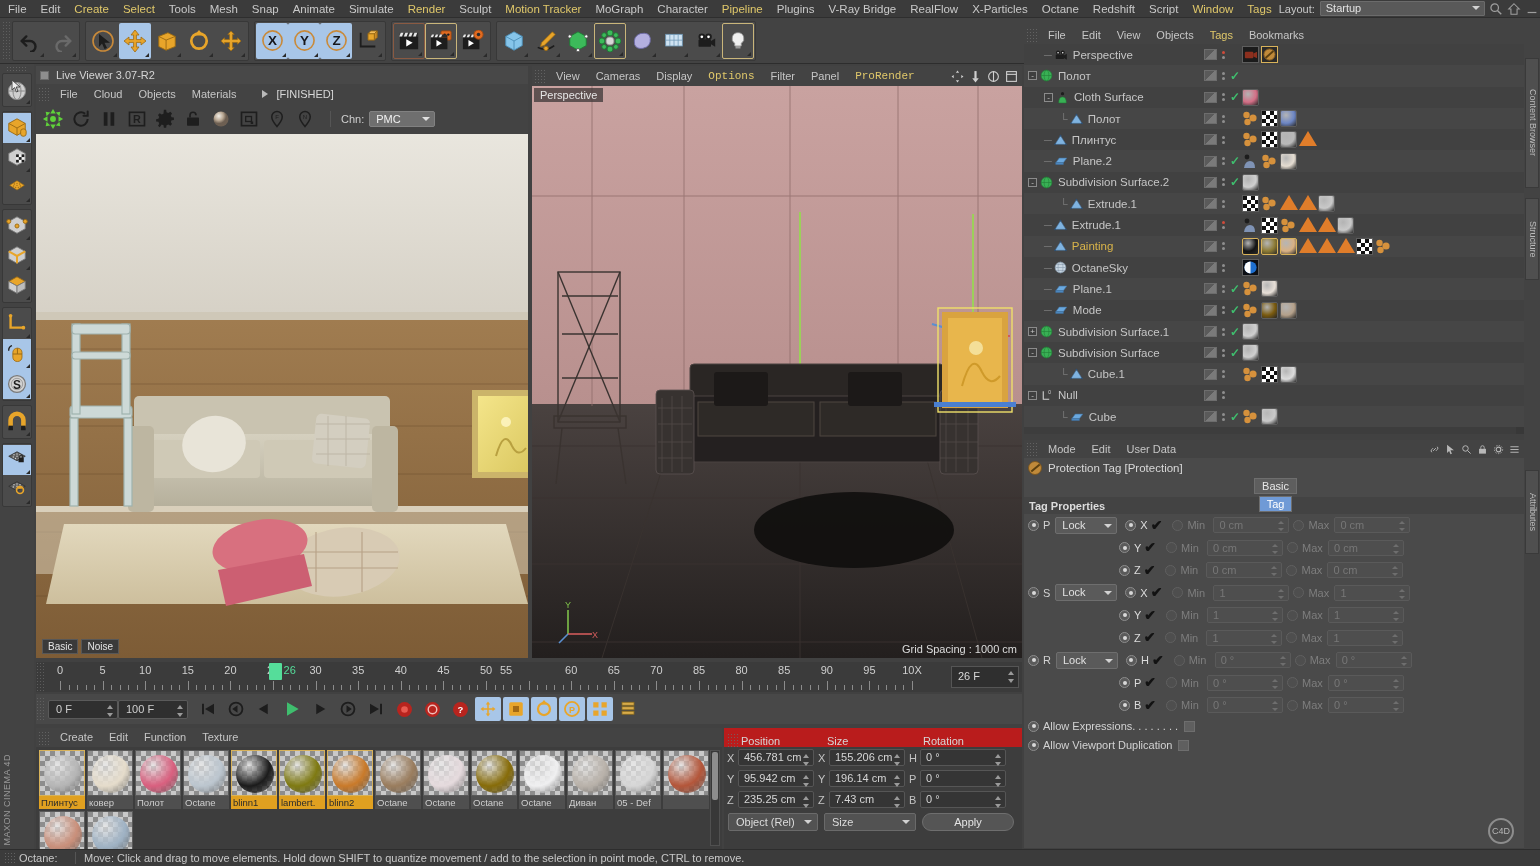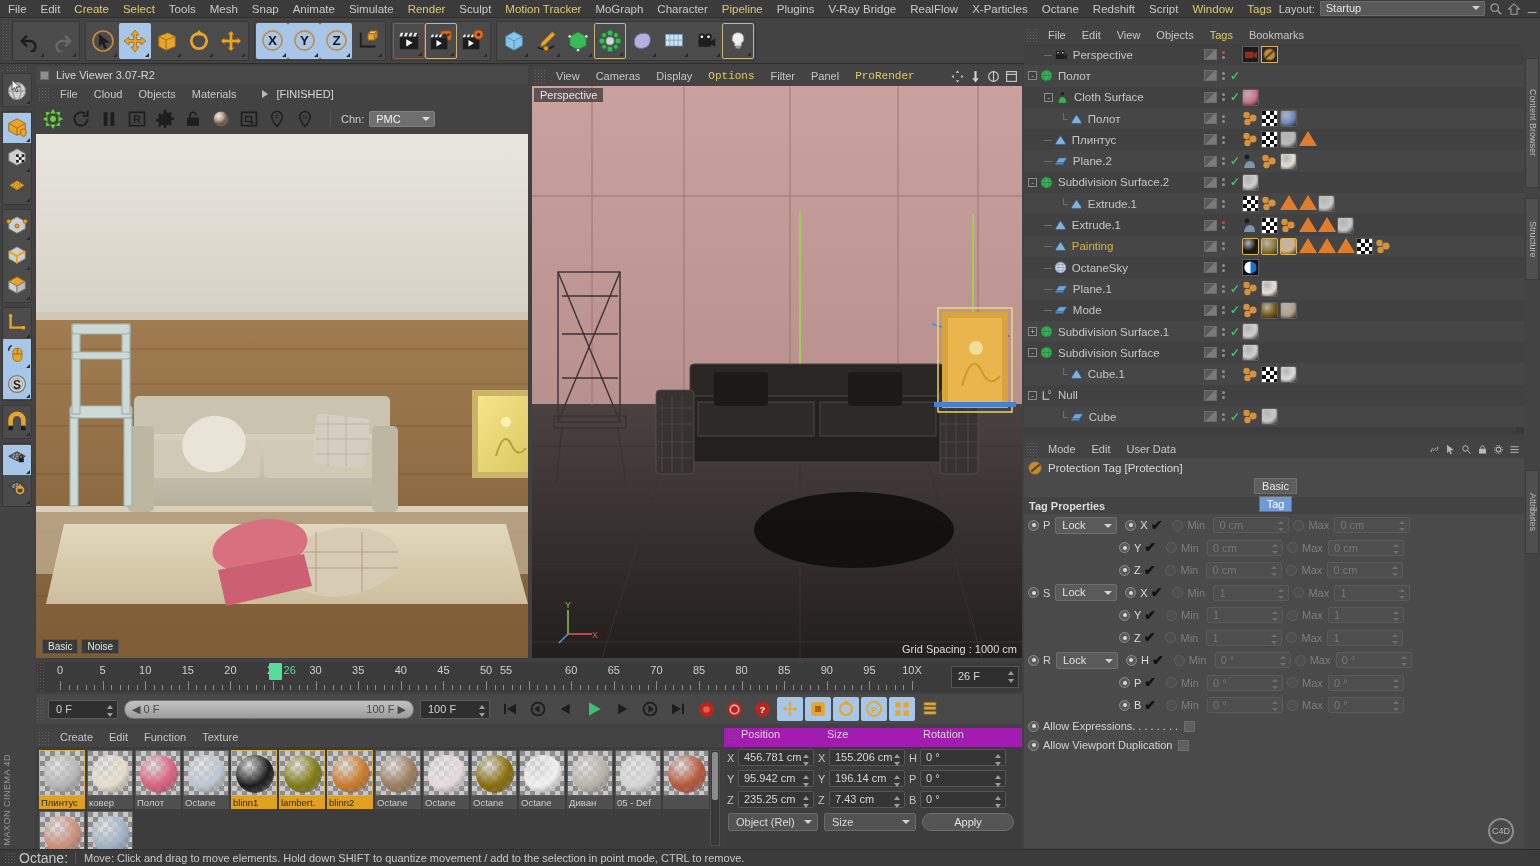--- a/index.html
+++ b/index.html
@@ -155,21 +155,21 @@
   .mat.selected .sw { border: 1px solid #d8b25a; }
   .mat .sph { position: absolute; left: 4px; top: 4px; width: 38px; height: 38px; border-radius: 50%; }
   .mat .nm { font-size: 9.5px; color: #cfcfcf; background: #4f4f4f; text-align: left; padding: 0 2px;
     white-space: nowrap; overflow: hidden; height: 13px; line-height: 13px; }
   .mat.selected .nm { background: #e0a020; color: #2b2b2b; }
   .mm-scroll { position:absolute; right:2px; top:3px; width:10px; height:96px; background:#383838; border:1px solid #505050;}
   .mm-thumb { position:absolute; left:1px; top:1px; width:6px; height:48px; background:#8d8d8d; border-radius:2px;}
 
   
   .coords { position: absolute; left: 724px; top: 728px; width: 298px; height: 121px; background: #3d3d3d; }
-  .co-head { height: 19px; background: #a21caf; display: flex; align-items: flex-start; }
+  .co-head { height: 19px; background: #b91c1c; display: flex; align-items: flex-end; }
   .co-head .grip { width: 11px; height: 14px; background-image: radial-gradient(#6a6a6a 0.6px, transparent 0.7px);
     background-size: 3px 3px; opacity:.8; margin: 0 3px; }
   .co-hl { font-size: 11px; color: #d6d6d6; }
   .co-row { display: flex; align-items: center; height: 21px; padding-left: 3px; }
   .ax { width: 11px; font-size: 11px; color: #c4c4c4; }
   .co-f { width: 76px; height: 17px; background: #353535; border: 1px solid #565656; color: #d6d6d6;
     font-size: 11px; line-height: 15px; padding-left: 5px; position: relative; margin-right: 4px; border-radius: 2px;}
   .co-bot { display: flex; align-items: center; gap: 6px; padding: 3px 4px; }
   .co-sel { height: 18px; background: #525252; border: 1px solid #6a6a6a; border-radius: 2px; color: #dcdcdc;
     font-size: 11px; line-height: 16px; padding-left: 7px; position: relative; }
@@ -249,21 +249,21 @@
   .numf .spin2:after{bottom:0;border-top:3px solid #6e6e6e;}
   .cb-row { display: flex; align-items: center; height: 19px; padding-left: 4px; }
   .cb-lab { font-size: 11px; color: #d2d2d2; }
   .cbox { width: 11px; height: 11px; background: #5f5f5f; border: 1px solid #6e6e6e; margin-left: 6px; }
 
   
   .statusbar { position: absolute; left: 0; bottom: 0; width: 1540px; height: 17px; background: #3b3b3b;
     display: flex; align-items: center; border-top: 1px solid #2d2d2d; }
   .sb-grip { width: 11px; height: 13px; background-image: radial-gradient(#6a6a6a 0.6px, transparent 0.7px);
     background-size: 3px 3px; opacity:.8; margin: 0 4px; }
-  .sb-src { font-size: 14px; color: #c8c8c8; width: 56px; }
+  .sb-src { font-size: 11px; color: #c8c8c8; width: 56px; }
   .sb-msg { font-size: 11px; color: #c8c8c8; border-left: 1px solid #555; padding-left: 8px; }
 
   
   .brand { position: absolute; left: 2px; bottom: 20px; writing-mode: vertical-rl; transform: rotate(180deg);
     font-size: 9px; color: #9a9a9a; letter-spacing: .5px; line-height: 11px; }
   .c4dmark { position:absolute; right:26px; bottom:22px; width:26px;height:26px;border-radius:50%;
     border:2px solid #8d8d8d; color:#b5b5b5; font-size:9px; display:flex;align-items:center;justify-content:center;}
 </style>
 </head>
 <body>
@@ -1153,24 +1153,20 @@
       <span class="spin"></span>
     </div>
   </div>
 
   <div class="playbar">
     <div class="pb-grip"></div>
     <div class="pb-field">
       <span>0 F</span>
       <span class="spin"></span>
     </div>
-    <div class="pb-range">
-      <span>◀ <span>0 F</span></span>
-      <span><span>100 F</span> ▶</span>
-    </div>
     <div class="pb-field">
       <span>100 F</span>
       <span class="spin"></span>
     </div>
     <div id="pb-buttons" style="display:flex;align-items:center;margin-left:6px;">
         <div class="pbbtn">
           <svg width="18" height="18" viewBox="0 0 24 24">
             <rect x="4" y="5" width="2.6" height="14" fill="#1d1d1d"></rect>
             <polygon points="20,5 20,19 8,12" fill="#1d1d1d"></polygon>
           </svg>

